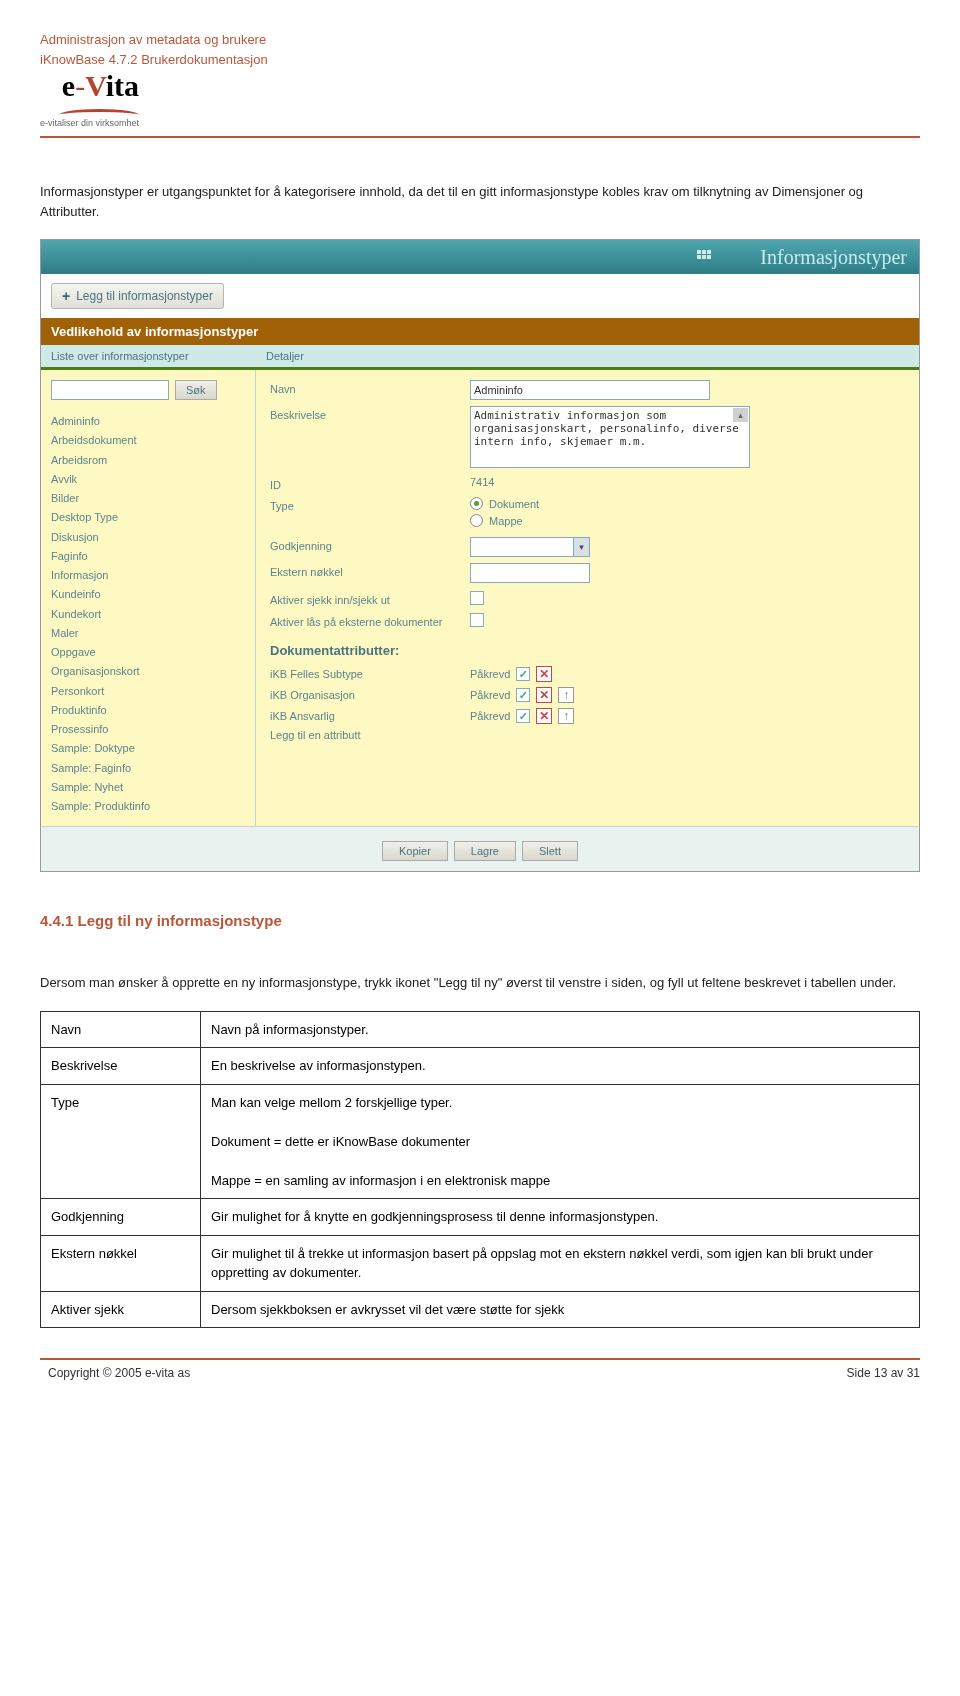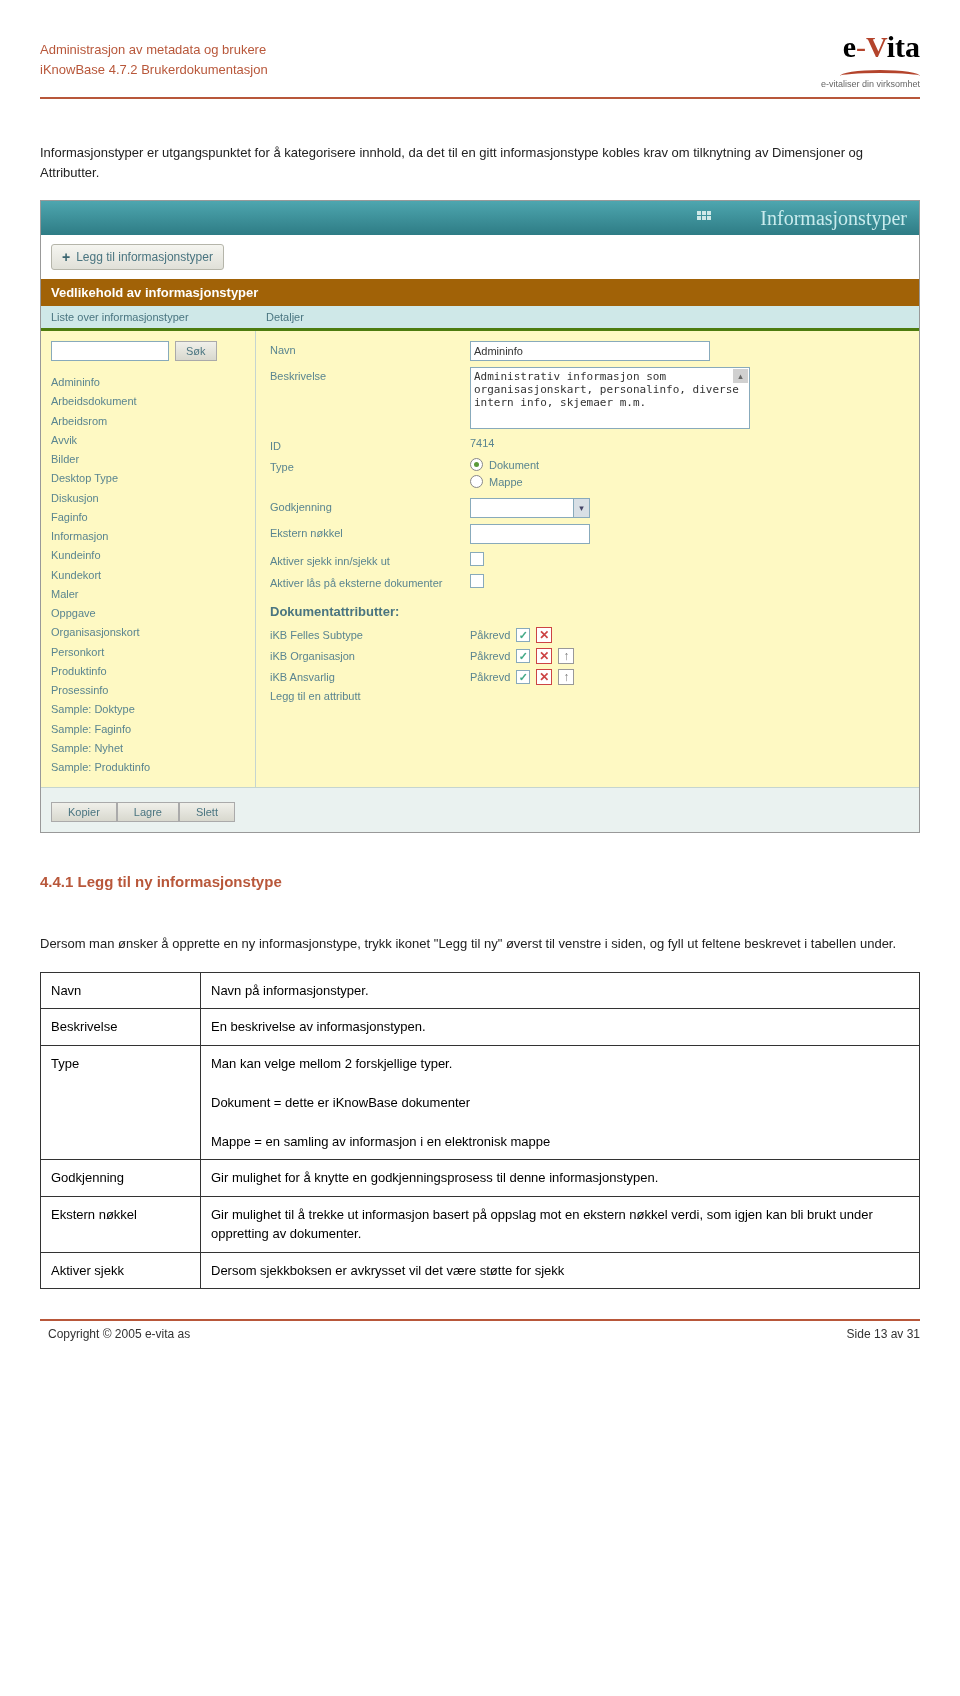--- a/index.html
+++ b/index.html
@@ -1,19 +1,19 @@
 <!DOCTYPE html>
 <html><head>
 <meta charset="utf-8">
 <style>
 * { box-sizing: border-box; margin: 0; padding: 0; }
 body { font-family: Verdana, Arial, sans-serif; background: #fff; width: 960px; }
 .page { padding: 30px 40px 20px 40px; }
 
-.header-row { display: flex; justify-content: space-between; align-items: center; margin-bottom: 4px; }
+.header-row { display: flex; justify-content: space-between; align-items: flex-start; margin-bottom: 4px; flex-direction: column; }
 .doc-title { color: #b8573a; font-size: 13px; line-height: 1.5; }
 .logo { text-align: right; }
 .logo-main { font-family: Georgia, serif; font-size: 30px; font-weight: bold; color: #000; }
 .logo-sub { font-size: 9px; color: #666; margin-top: -3px; }
 .hr1 { border-top: 2px solid #b8573a; margin-top: 8px; margin-bottom: 30px; }
 
 .body-text { font-size: 13px; color: #222; line-height: 1.5; margin-bottom: 18px; margin-top: 44px; }
 
 .app-frame { border: 1px solid #999; background: #fff; margin-bottom: 40px; }
 .app-topbar { background: linear-gradient(#4ea6af, #2e7c85); padding: 0; height: 34px; display: flex; justify-content: flex-end; align-items: center; padding-right: 12px; gap: 40px; }
@@ -53,21 +53,21 @@
 .checkbox { width: 14px; height: 14px; border: 1px solid #8ab; background: #fff; display: inline-flex; align-items: center; justify-content: center; }
 .checkbox.checked::after { content: '✓'; color: #4a8; font-size: 11px; font-weight: bold; }
 
 .attr-header { font-weight: bold; color: #4a7580; font-size: 13px; margin-top: 14px; margin-bottom: 8px; }
 .attr-row { display: flex; align-items: center; margin-bottom: 5px; }
 .attr-label { width: 200px; color: #5a8590; font-size: 11px; }
 .attr-controls { display: flex; align-items: center; gap: 6px; color: #5a8590; font-size: 11px; }
 .icon-box { width: 16px; height: 16px; border: 1px solid #c44; display: inline-flex; align-items: center; justify-content: center; color: #c44; font-size: 12px; font-weight: bold; background:#fff; }
 .icon-box.arrow { border-color: #999; color: #777; }
 
-.btn-row { display: flex; justify-content: flex-start; padding: 14px 10px 10px 10px; background:#eaf2f0; border-top:1px solid #c5d5d0;}
+.btn-row { display: flex; justify-content: center; gap: 6px; padding: 14px 10px 10px 10px; background:#eaf2f0; border-top:1px solid #c5d5d0;}
 .action-btn { background: linear-gradient(#f0f0ea, #d8d8ce); border: 1px solid #aaa; color: #4a7580; font-size: 11px; padding: 3px 16px; }
 
 .section-heading { color: #b8573a; font-size: 15px; margin-bottom: 10px; margin-top: 20px; }
 
 table.desc-table { width: 100%; border-collapse: collapse; font-size: 13px; }
 table.desc-table td { border: 1px solid #333; padding: 8px 10px; vertical-align: top; line-height: 1.5; }
 table.desc-table td:first-child { width: 160px; }
 
 .footer-hr { border-top: 2px solid #b8573a; margin-top: 30px; margin-bottom: 6px; }
 .footer-row { display: flex; justify-content: space-between; font-size: 12px; color: #333; padding-bottom: 20px; margin-left: 8px; }

